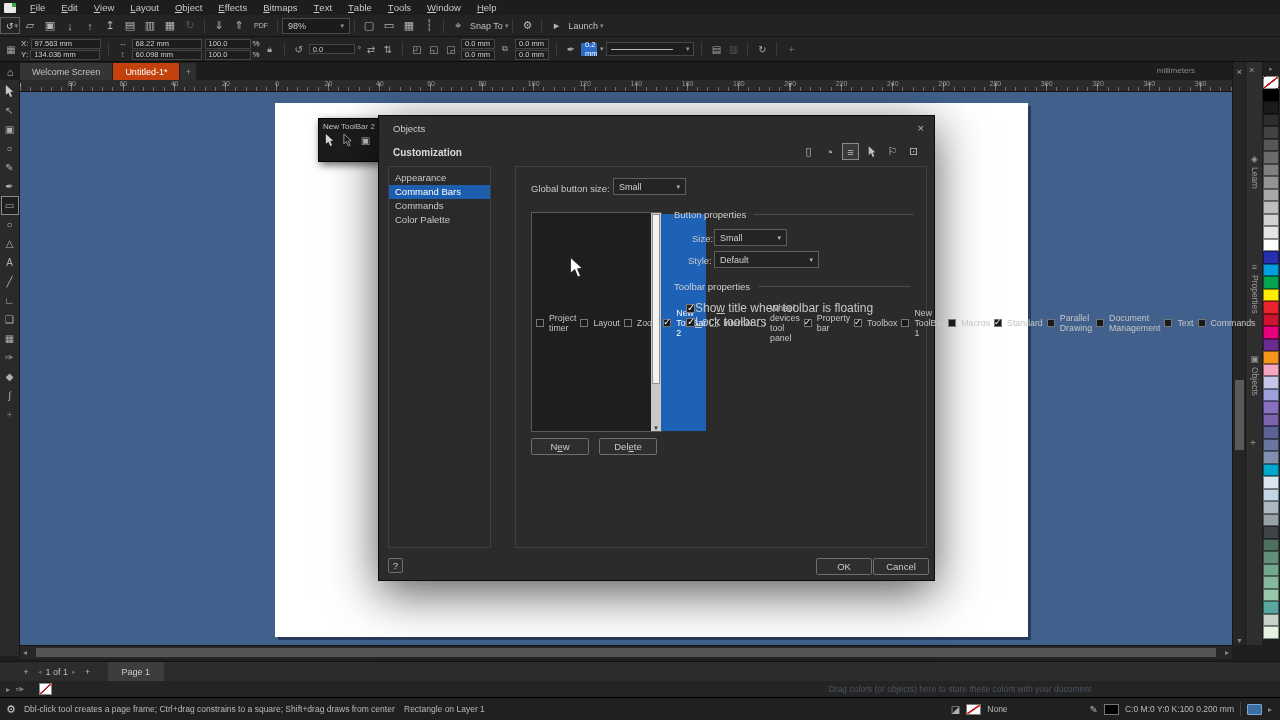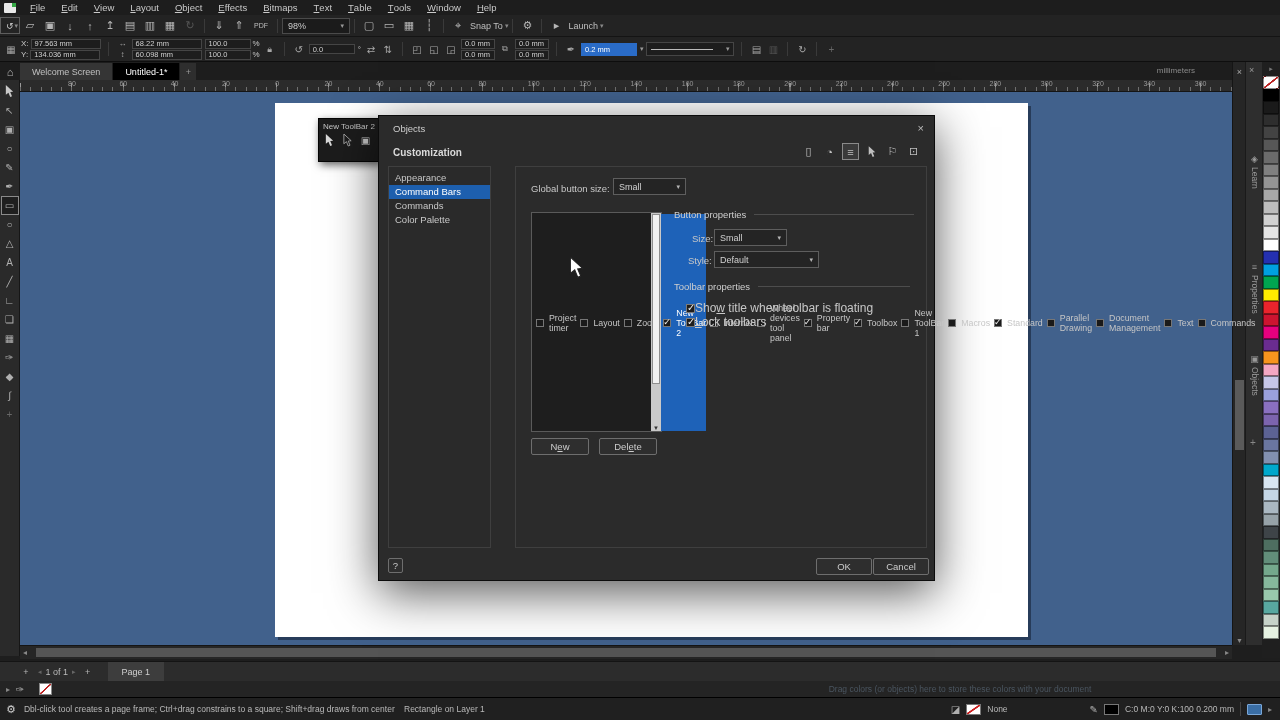--- a/index.html
+++ b/index.html
@@ -32,21 +32,21 @@
 .pfield{height:10px;background:#1d1d1d;border:1px solid #454545;display:flex;align-items:center;padding:0 3px;color:#cfcfcf;font-size:7.5px}
 .w70{width:70px}.w46{width:46px}.w34{width:34px}
 .pic{color:#a8a8a8;font-size:10px;width:14px;text-align:center}
 .pfield.sel{background:#2a6cc8;color:#fff;border-color:#2a6cc8}
 .linestyle{width:88px;height:14px;background:#1d1d1d;border:1px solid #454545;display:flex;align-items:center;justify-content:space-between;padding:0 4px}
 .linestyle .ln{width:62px;height:1px;background:#bbb}
 
 
 #doctabs{left:0;top:62px;width:1245px;height:18px;background:#1d1d1d;display:flex;align-items:flex-end;font-size:9px}
 .dtab{height:17px;display:flex;align-items:center;padding:0 12px;background:#353535;color:#c0c0c0;margin-right:1px}
-.dtab.active{background:#000000;color:#fff}
+.dtab.active{background:#c2410c;color:#fff}
 #home-btn{width:20px;height:17px;display:flex;align-items:center;justify-content:center;color:#b5b5b5;font-size:11px}
 #tab-add{width:16px;height:17px;display:flex;align-items:center;justify-content:center;background:#2e2e2e;color:#999}
 #units-label{position:absolute;right:50px;top:4px;font-size:8px;color:#8a8a8a}
 
 
 #ruler{left:20px;top:80px;width:1212px;height:12px;background:#2b2b2b;border-bottom:1px solid #151515;
  background-image:repeating-linear-gradient(90deg,#6f6f6f 0 1px,transparent 1px 10.26px),repeating-linear-gradient(90deg,#9a9a9a 0 1px,transparent 1px 51.3px);
  background-size:100% 4px,100% 8px;background-position:left 0px bottom,left 0px bottom;background-repeat:no-repeat}
 .rlabel{position:absolute;top:0;font-size:7px;color:#9a9a9a;transform:translateX(-50%)}
 
@@ -272,21 +272,21 @@
     <div class="pcol">
       <div class="prow">
           <span class="pfield w34">0.0 mm</span>
         </div>
       <div class="prow">
           <span class="pfield w34">0.0 mm</span>
         </div>
     </div>
     <span class="sep"></span>
     <span class="pic">✒</span>
-    <span class="pfield sel" style="width:56px;height:13px">0.2 mm</span>
+    <span class="pfield sel" style="width:16px;height:13px">0.2 mm</span>
     <span class="car" style="font-size:7px;color:#999">▾</span>
     <div class="linestyle">
         <span class="ln"></span>
         <span class="car" style="font-size:7px;color:#999">▾</span>
       </div>
     <span class="sep"></span>
     <span class="pic">▤</span>
     <span class="pic" style="color:#555">▥</span>
     <span class="sep"></span>
     <span class="pic">↻</span>

